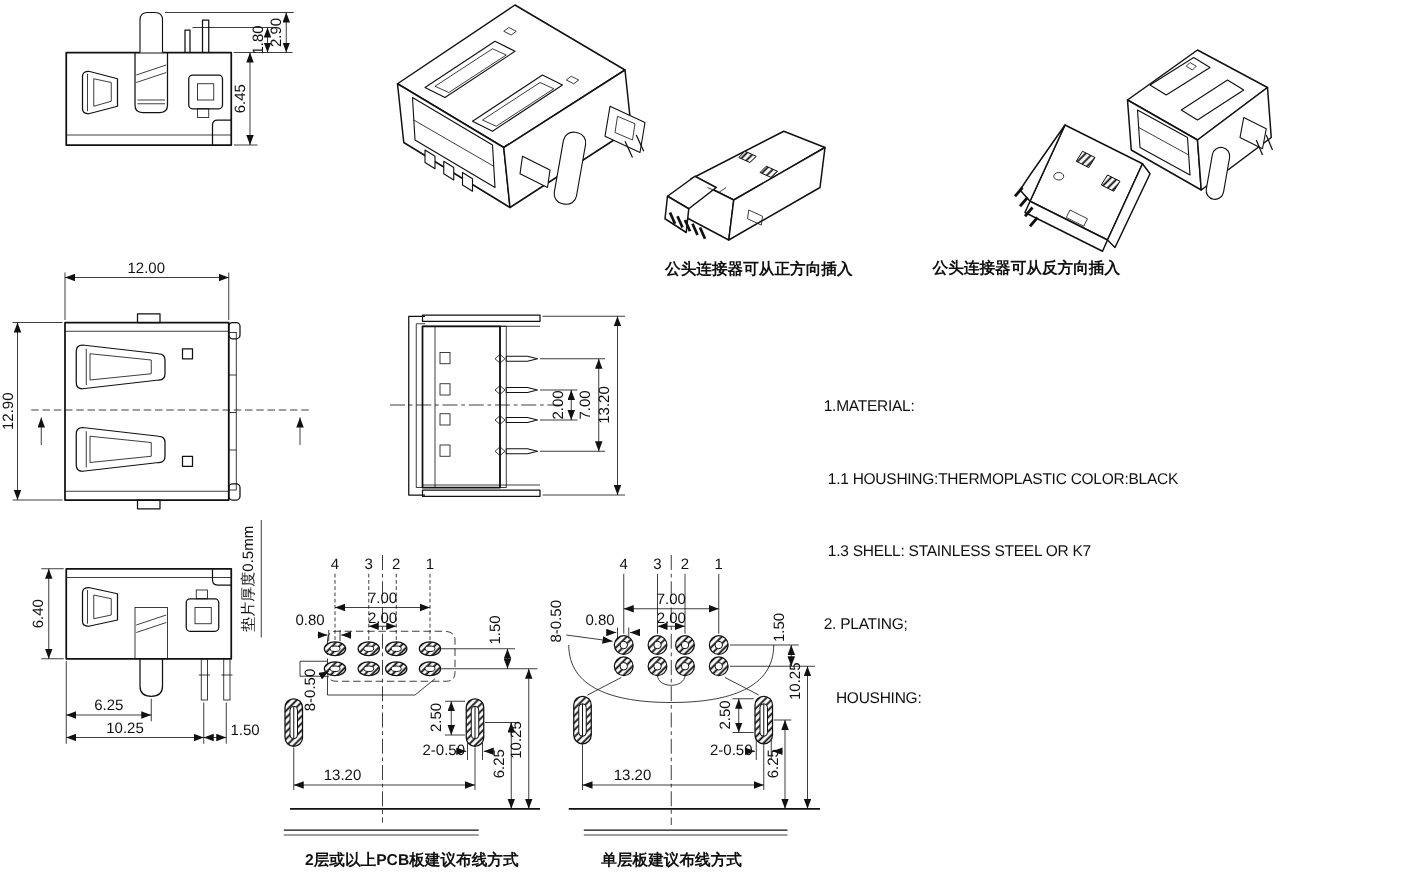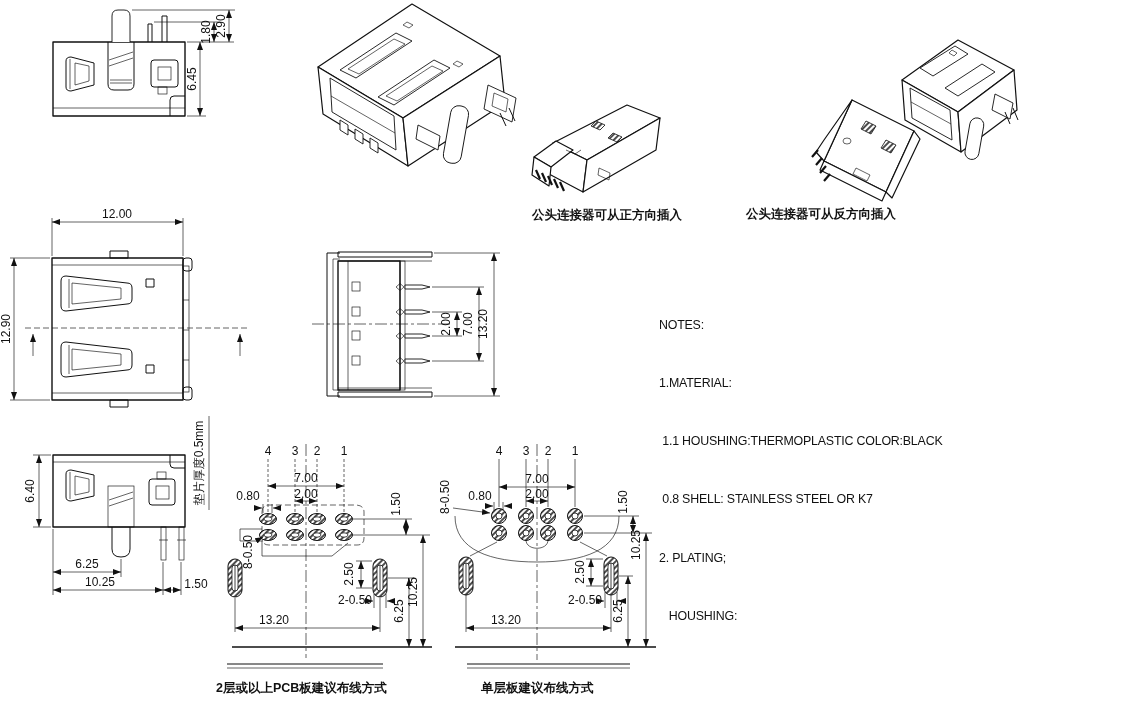--- a/index.html
+++ b/index.html
@@ -379,29 +379,28 @@
   <g>
     <line class="s10" x1="227" y1="664" x2="383" y2="664"></line>
         <line class="s07" x1="227" y1="668" x2="383" y2="668"></line>
     <line class="s10" x1="467" y1="664" x2="630" y2="664"></line>
         <line class="s07" x1="467" y1="668" x2="630" y2="668"></line>
   </g>
 </svg>
 
 <div class="cap" style="left:532px;top:207px;">公头连接器可从正方向插入</div>
 <div class="cap" style="left:746px;top:206px;">公头连接器可从反方向插入</div>
-<div class="cap" style="left:216px;top:680px;">2层或以上PCB板建议布线方式</div>
+<div class="cap" style="left:244px;top:680px;">2层或以上PCB板建议布线方式</div>
 <div class="cap" style="left:481px;top:680px;">单层板建议布线方式</div>
 <div id="gasket">垫片厚度0.5mm</div>
 
 <div id="notes">
-  <div>NOTES:</div>
   <div>1.MATERIAL:</div>
   <div> 1.1 HOUSHING:THERMOPLASTIC COLOR:BLACK</div>
-  <div> 0.8 SHELL: STAINLESS STEEL OR K7</div>
+  <div> 1.3 SHELL: STAINLESS STEEL OR K7</div>
   <div>2. PLATING;</div>
   <div>   HOUSHING:</div>
   
   
   
   
   
   
   
 </div>

